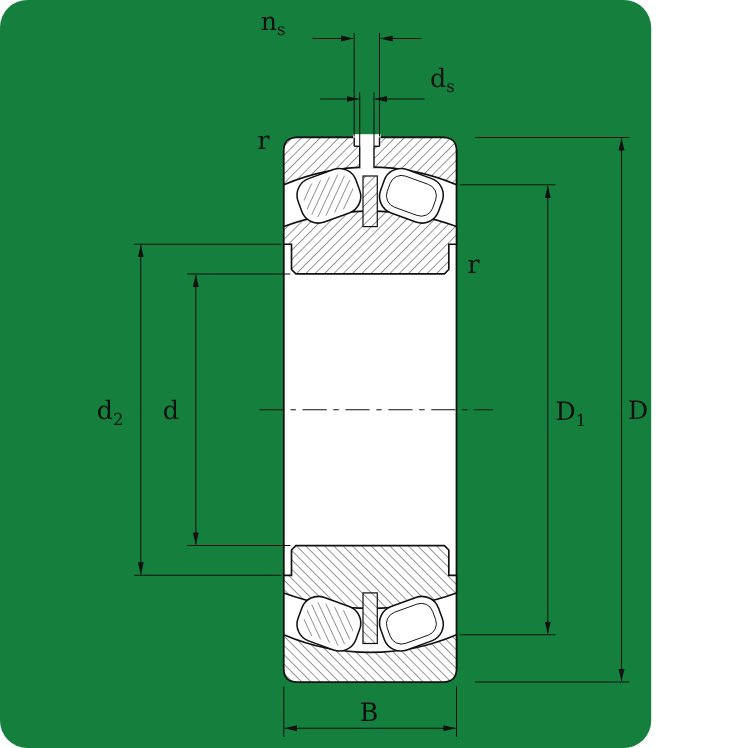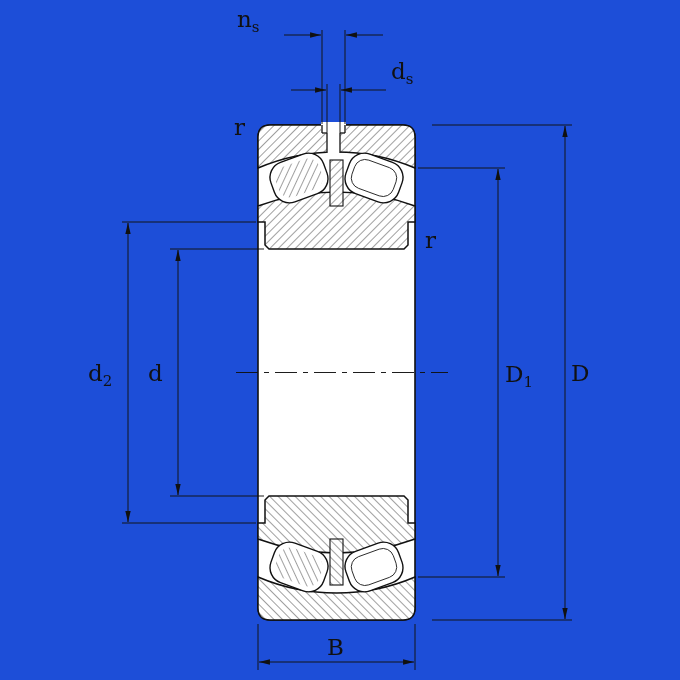--- a/index.html
+++ b/index.html
@@ -1,16 +1,16 @@
 <!DOCTYPE html>
 <html><head>
 <meta charset="utf-8">
 <style>
   html,body{margin:0;padding:0;background:#ffffff;}
-  #app{width:680px;height:680px;background:#1d4ed8;position:relative;overflow:hidden;}
+  #app{width:592px;height:680px;background:#15803d;position:relative;overflow:hidden;border-radius:25px;}
   svg{display:block;}
   .lbl{font-family:"DejaVu Serif", serif;font-size:23px;fill:#111111;}
   .outline{fill:#ffffff;stroke:#111111;stroke-width:1.6;}
   .ring{fill:url(#hatch);stroke:#111111;stroke-width:1.5;}
   .rollerbody{fill:#ffffff;stroke:#111111;stroke-width:1.4;}
   .rollerhatch{fill:url(#hatch);stroke:none;}
   .rollerinner{fill:none;stroke:#111111;stroke-width:0.8;}
   .rib{fill:url(#hatch);stroke:#111111;stroke-width:1.1;}
   .erase{fill:#ffffff;stroke:none;}
   .feat{stroke:#111111;stroke-width:1.3;fill:none;}

